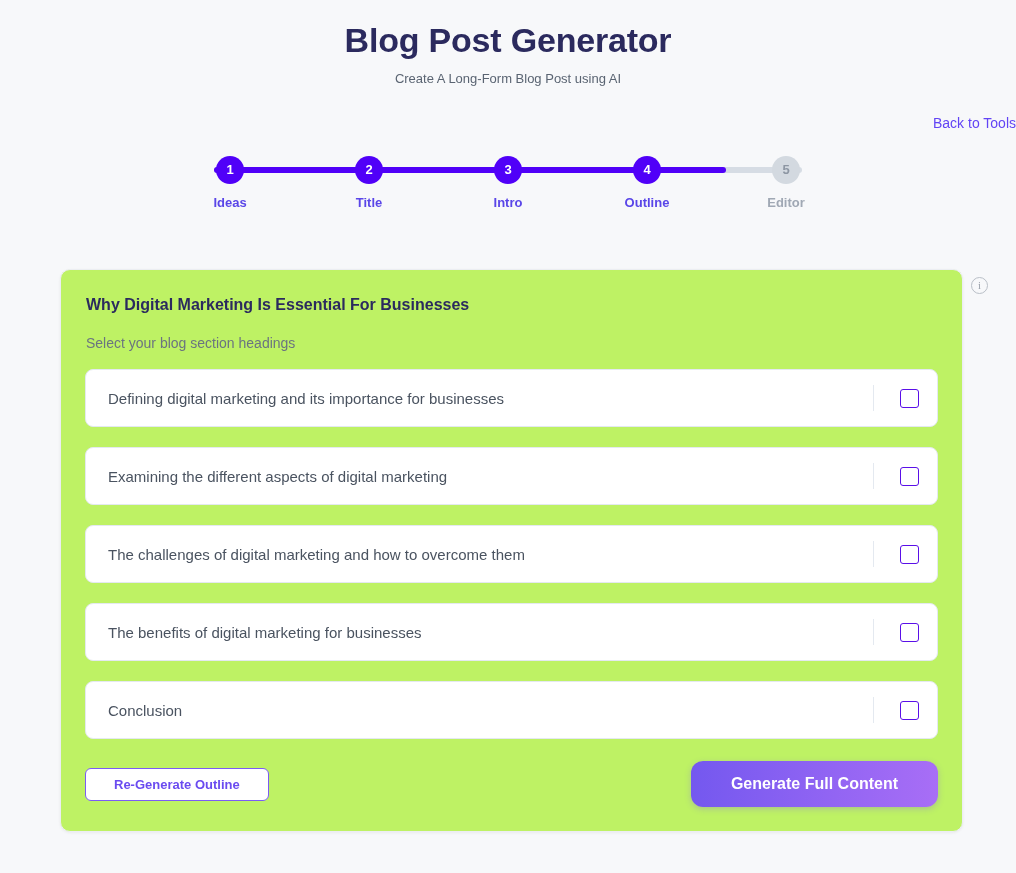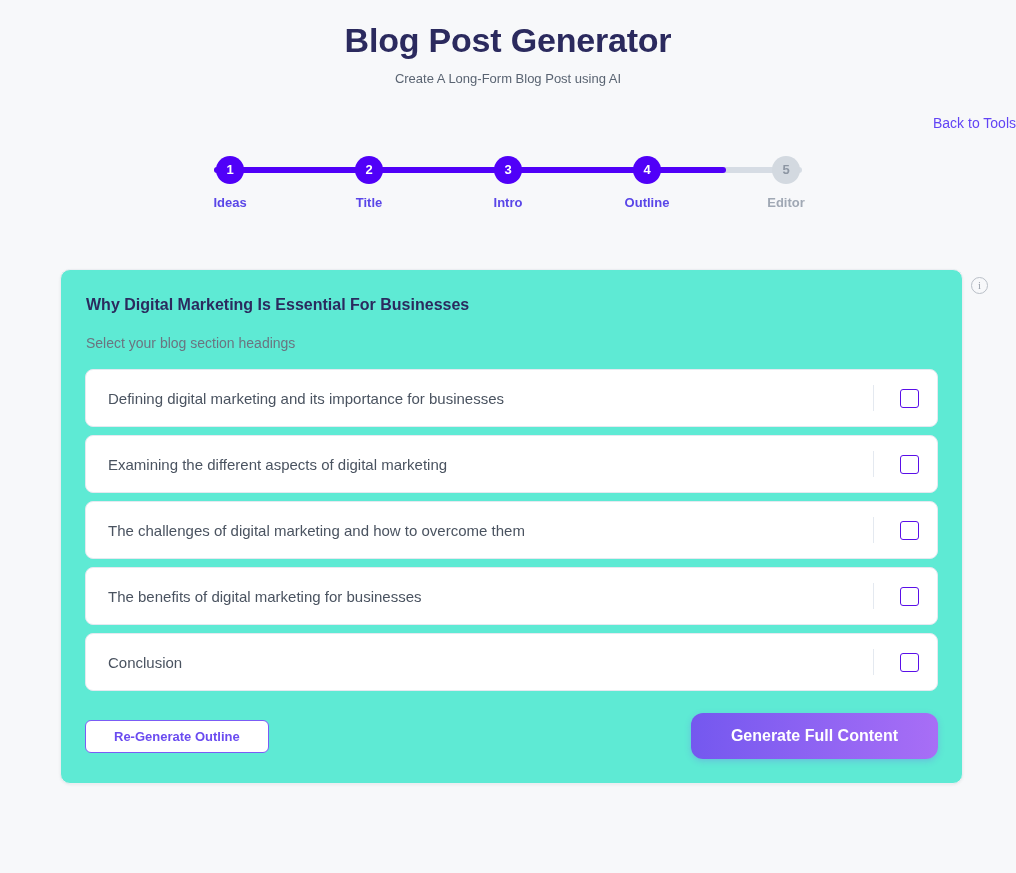--- a/index.html
+++ b/index.html
@@ -122,21 +122,21 @@
   .step.inactive .step-label {
     color: #a0a8b4;
   }
 
   
   .card {
     position: absolute;
     left: 60px;
     top: 269px;
     width: 903px;
-    background: #5eead4;
+    background: #bef264;
     border: 1px solid #eceef2;
     border-radius: 10px;
     box-shadow: 0 1px 3px rgba(16,24,40,0.06);
     padding: 26px 24px 24px 24px;
   }
 
   .card-title {
     font-size: 16px;
     font-weight: bold;
     color: #2b2a5e;
@@ -154,21 +154,21 @@
   .headings-list {
     margin-top: 18px;
   }
 
   .heading-row {
     display: flex;
     align-items: center;
     border: 1px solid #e4e9f0;
     border-radius: 8px;
     height: 58px;
-    margin-bottom: 8px;
+    margin-bottom: 20px;
     padding: 0 18px 0 22px;
     background: #fff;
     cursor: pointer;
     gap: 6px;
   }
 
   .heading-text {
     flex: 1;
     font-size: 15px;
     color: #4a5360;

